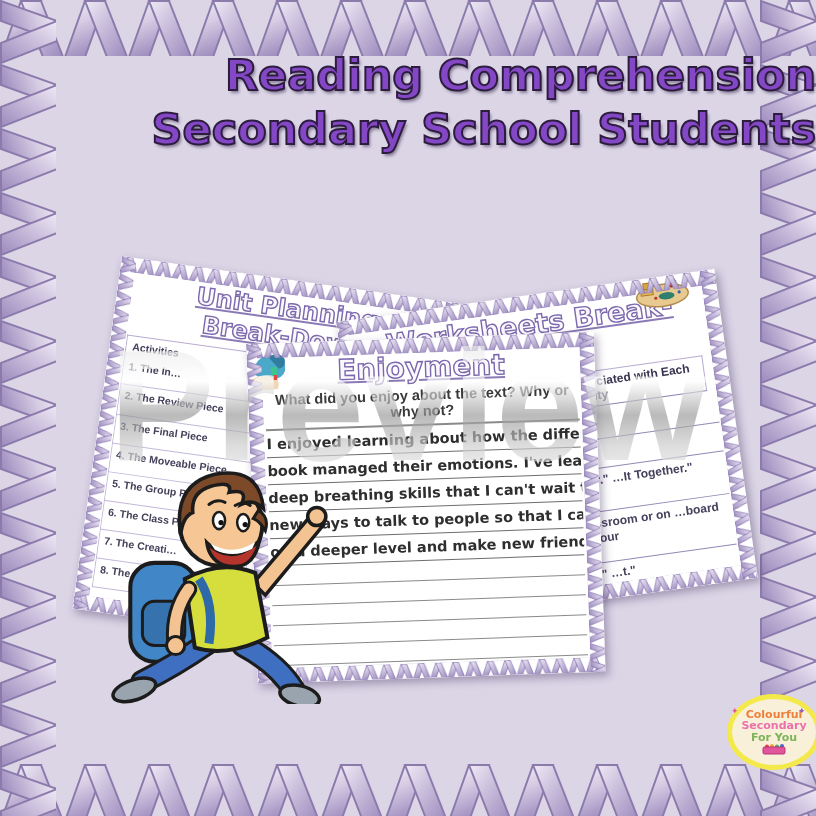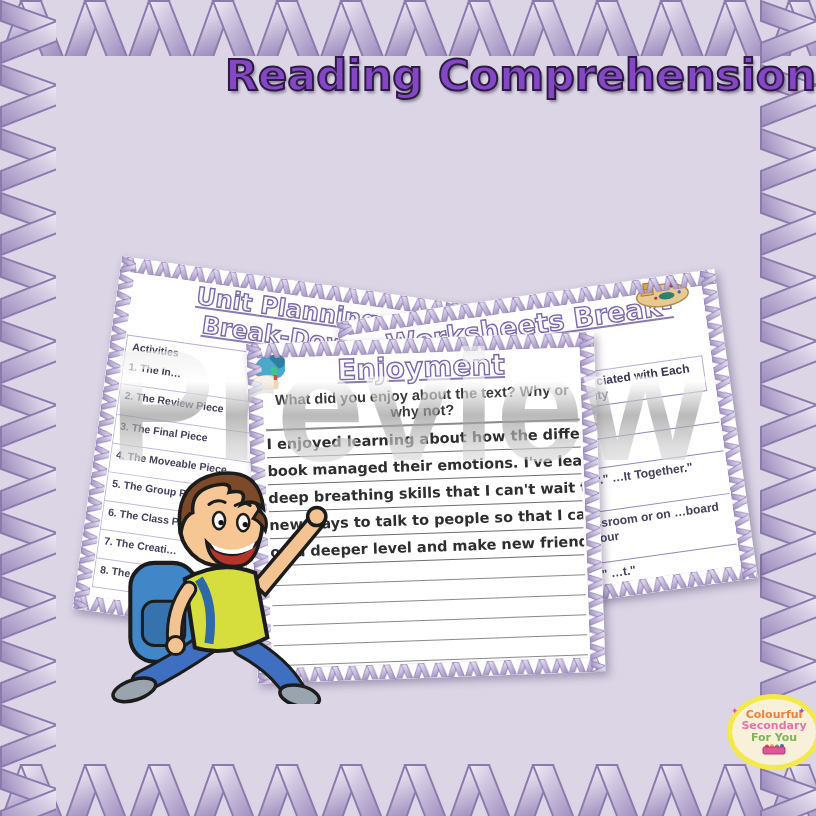--- a/index.html
+++ b/index.html
@@ -150,20 +150,21 @@
       </svg>
     </div>
   <div class="bs bs-right">
       <svg>
         <rect width="100%" height="100%" fill="url(#braidV)"></rect>
       </svg>
     </div>
 
   <div class="title-block">
     <span class="title-line">Reading Comprehension</span>
+    <span class="title-line">Secondary School Students</span>
   </div>
 
   <div class="sheet sheet1">
     <div class="inner">
       <div class="sheet-title">Unit Planning</div>
       <div class="sheet-title">Break-Down</div>
       <div class="t-head">
         <div class="tc1">Activities</div>
         <div class="tc2">Rev…</div>
       </div>

